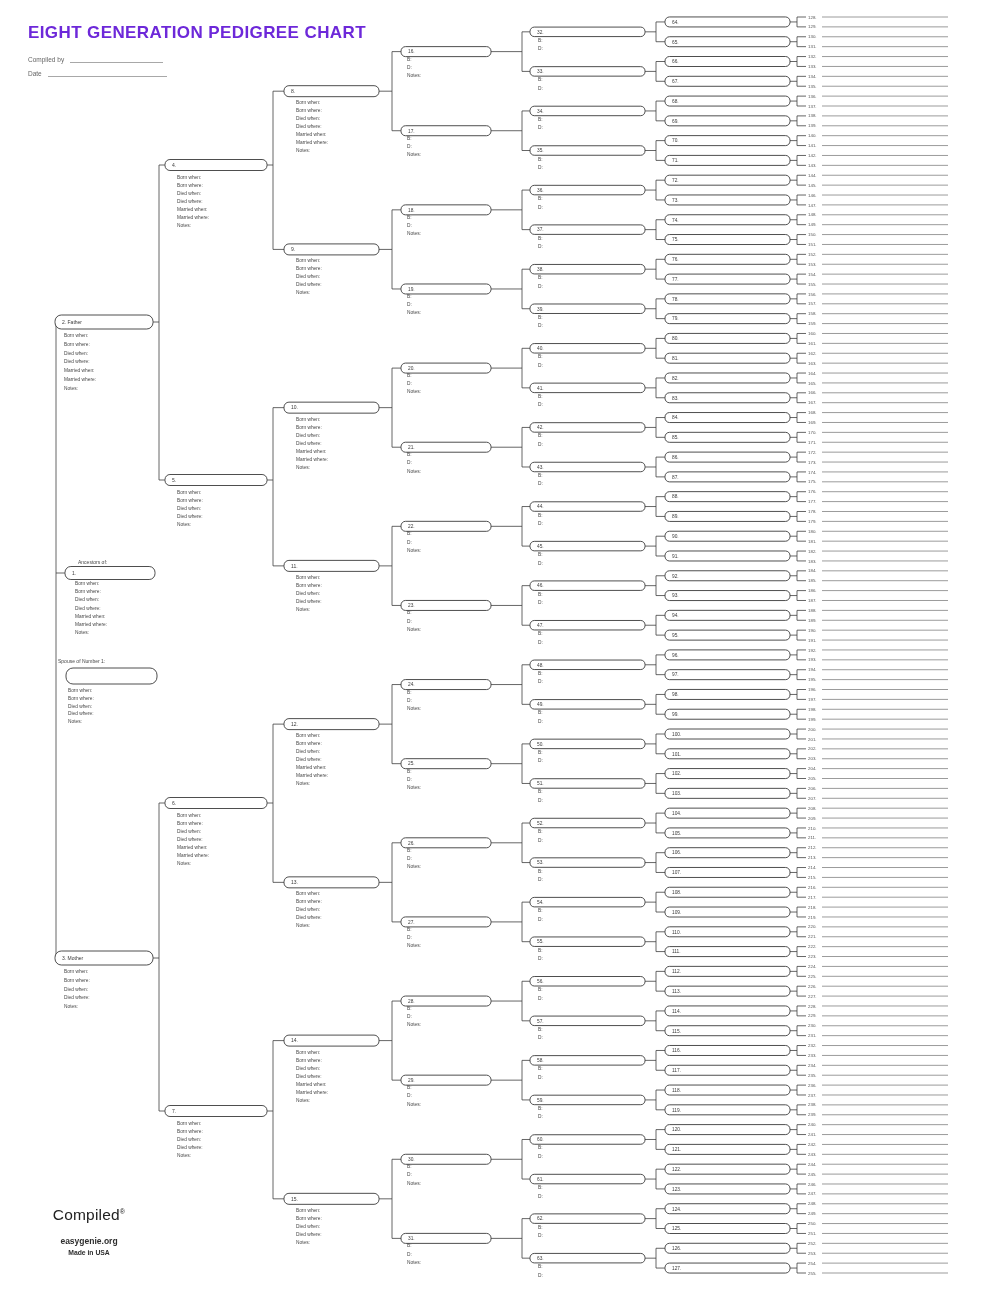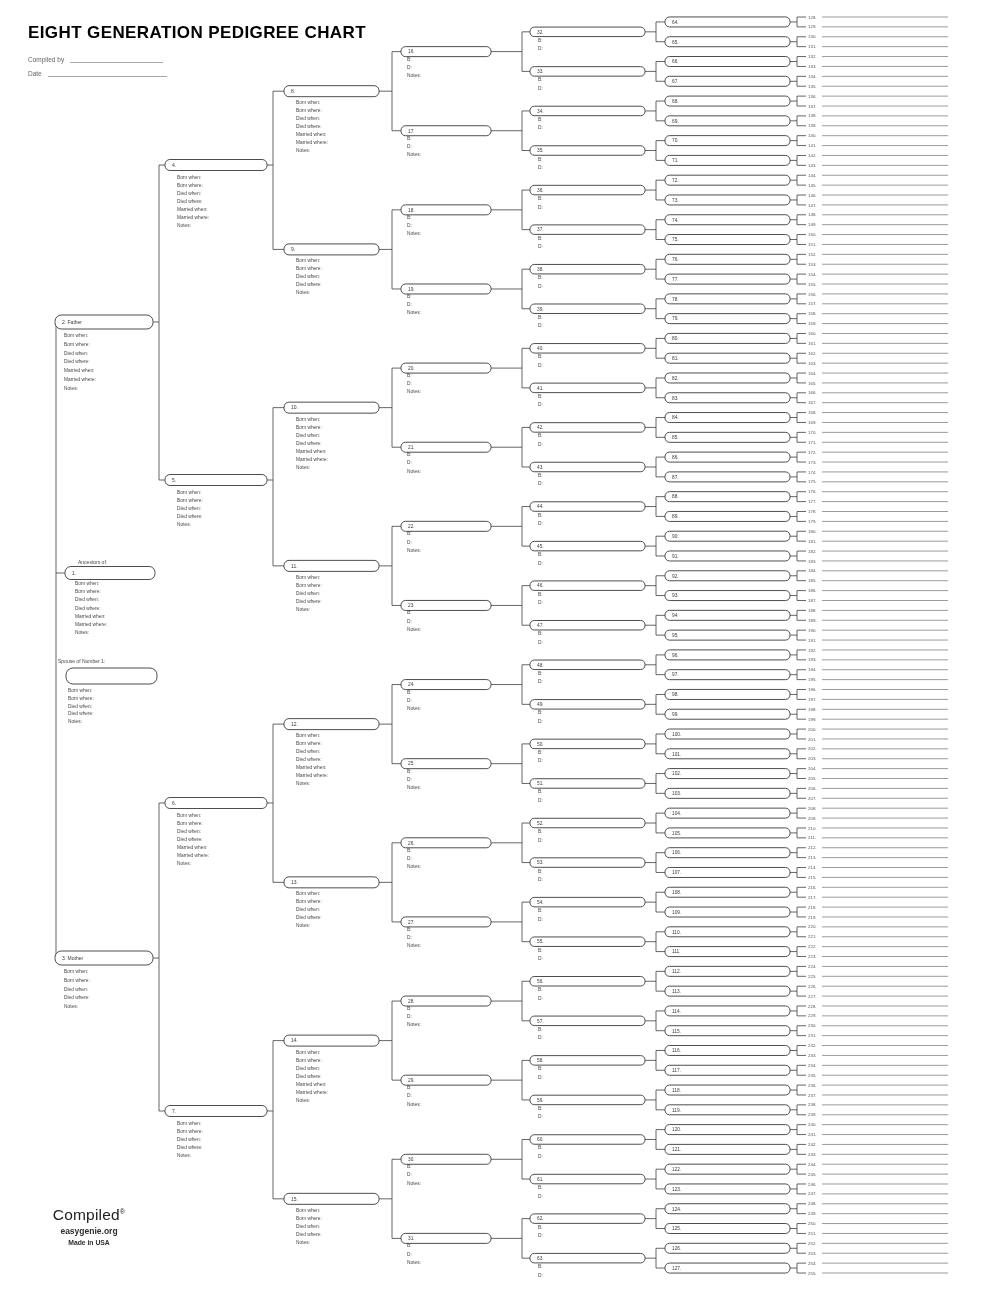--- a/index.html
+++ b/index.html
@@ -2,33 +2,33 @@
 <html><head>
 <meta charset="utf-8">
 <style>
   html,body{margin:0;padding:0;}
   body{
     width:1000px;height:1290px;background:#ffffff;position:relative;
     font-family:"Liberation Sans", sans-serif;overflow:hidden;
   }
   .title{
     position:absolute;left:28px;top:23px;font-size:17px;font-weight:bold;
-    letter-spacing:.4px;color:#000000;white-space:nowrap;
+    letter-spacing:.4px;color:#6d28d9;white-space:nowrap;
   }
   .form-row{position:absolute;left:28px;font-size:6.5px;color:#666;display:flex;align-items:flex-end;}
   .form-row .fill-line{display:inline-block;border-bottom:1px solid #a8a8a8;height:6px;margin-left:6px;}
   #compiled-row{top:56px;}
   #date-row{top:70px;}
   #compiled-row .fill-line{width:93px;}
   #date-row .fill-line{width:119px;}
   #pedigree-svg{position:absolute;left:0;top:0;}
   .footer{position:absolute;left:34px;top:1206px;width:110px;text-align:center;color:#222;}
   .brand{font-size:15.5px;letter-spacing:.2px;white-space:nowrap;}
   .brand sup{font-size:7px;}
-  .brand-url{font-size:8.5px;font-weight:bold;margin-top:2px;color:#2e2e2e;}
+  .brand-url{font-size:8.5px;font-weight:bold;margin-top:12px;color:#2e2e2e;}
   .made-in{font-size:6.8px;font-weight:bold;margin-top:3px;color:#2e2e2e;}
 </style>
 </head>
 <body>
 
 <div class="title">EIGHT GENERATION PEDIGREE CHART</div>
 
 <div class="form-row" id="compiled-row">
   <span>Compiled by</span>
   <span class="fill-line"></span>

